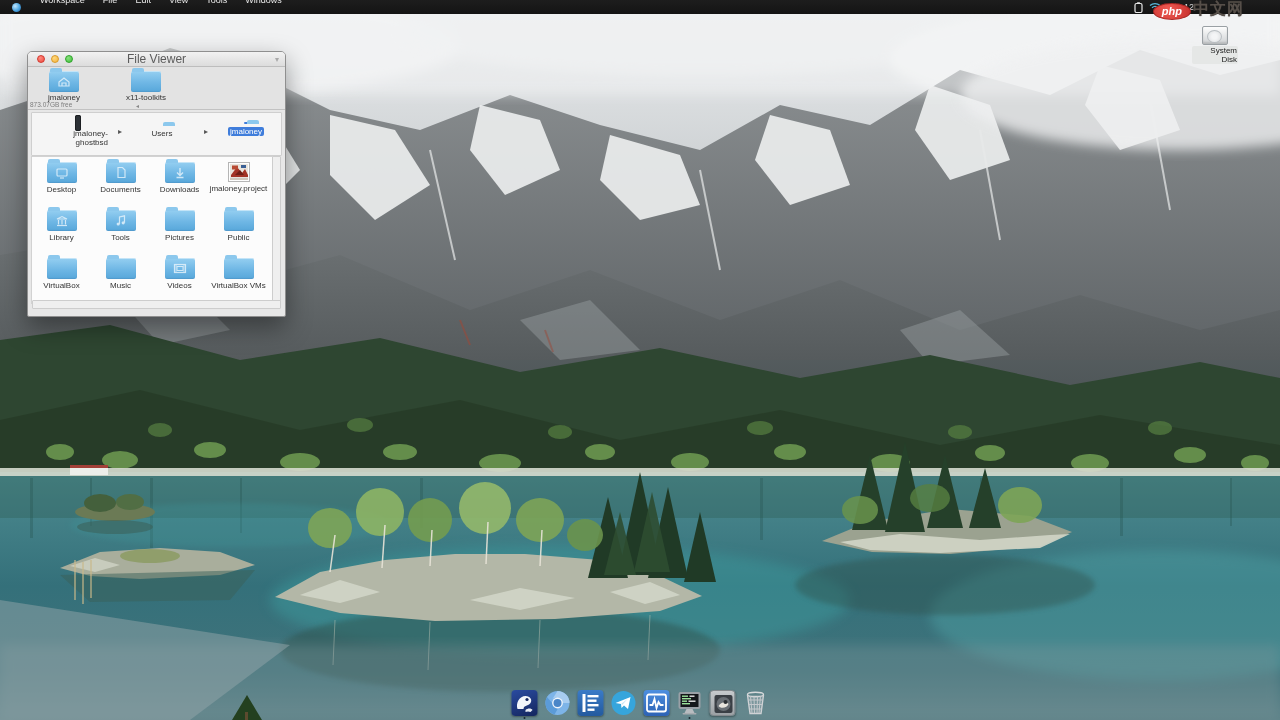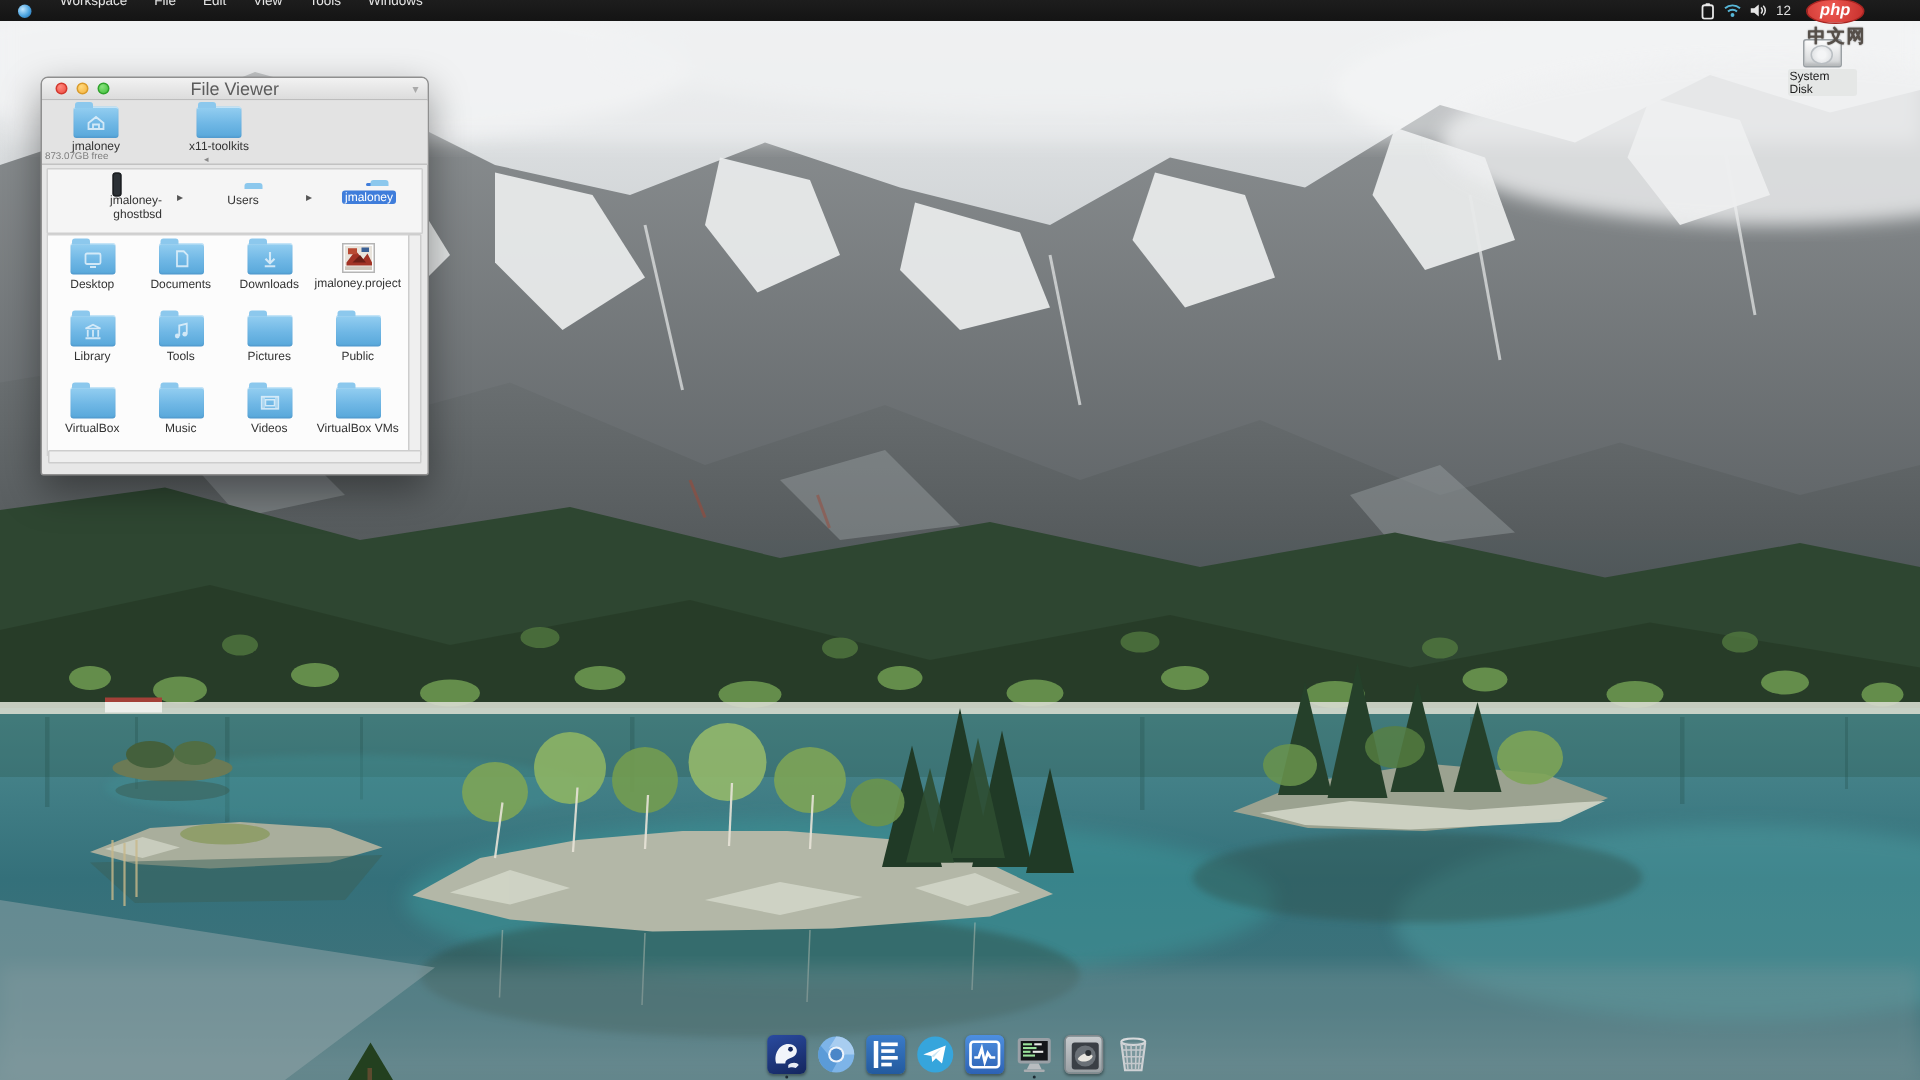--- a/index.html
+++ b/index.html
@@ -11,29 +11,29 @@
   #menubar { position:absolute; top:0; left:0; width:1280px; height:14px;
     background:linear-gradient(#1d1d1d,#141414); display:flex; align-items:center;
     color:#e6e6e6; font-size:9px; z-index:50; }
   #menubar .logo { width:9px; height:9px; border-radius:50%;
     background:radial-gradient(circle at 35% 35%, #bfe6ff 0%, #4aa3e0 55%, #1f5f9a 100%);
     margin:0 10px 0 12px; }
   .menu-item { padding:0 9px; height:28px; line-height:14px; cursor:default; }
   #tray { margin-left:auto; display:flex; align-items:center; gap:6px; padding-right:86px; }
   #tray svg { display:block; }
   #tray .time { font-size:9px; color:#ddd; }
-  #watermark { position:absolute; top:-1px; right:36px; display:flex; align-items:center; z-index:60;flex-direction:column; }
+  #watermark { position:absolute; top:-1px; right:36px; display:flex; align-items:flex-end; z-index:60; }
   #watermark .php-oval { background:radial-gradient(circle at 40% 35%, #ef5a52, #c62f2c);
     color:#fff; font-weight:bold; font-style:italic; font-size:11px;
     border-radius:50%/50%; padding:1px 8px 2px; letter-spacing:0; border:1px solid #a82522; }
-  #watermark .wm-cn { font-size:12px; font-weight:bold; color:#564f49; margin-left:2px;
+  #watermark .wm-cn { font-size:16px; font-weight:bold; color:#564f49; margin-left:2px;
     text-shadow:0 0 1px #2a2623; letter-spacing:1px; }
 
   
-  #system-disk { position:absolute; left:1192px; top:26px; width:46px; text-align:left; cursor:default; }
+  #system-disk { position:absolute; left:1192px; top:26px; width:46px; text-align:right; cursor:default; }
   #system-disk .hdd { width:26px; height:19px; margin:0 auto; border-radius:2px;
     background:linear-gradient(#fdfdfd,#cfd2d4); border:1px solid #9aa0a4; position:relative;
     box-shadow:inset 0 -2px 2px rgba(0,0,0,.12); }
   #system-disk .hdd::before { content:""; position:absolute; left:4px; top:3px; width:13px; height:11px;
     border-radius:50%; border:1px solid #b9bec2; background:radial-gradient(circle,#f4f5f6 30%,#d8dbdd); }
   #system-disk .label { margin-top:1px; font-size:8px; color:#1c1c1c;
     background:rgba(228,230,229,.92); border-radius:2px; padding:0 1px; display:inline-block; }
 
   
   #file-viewer { position:absolute; left:27px; top:51px; width:259px; height:266px;

